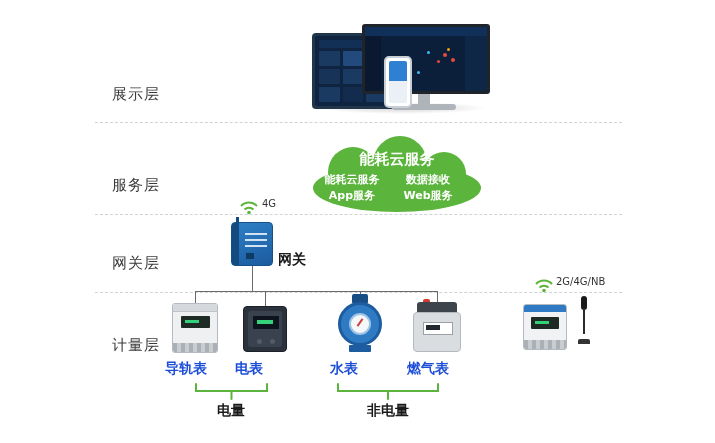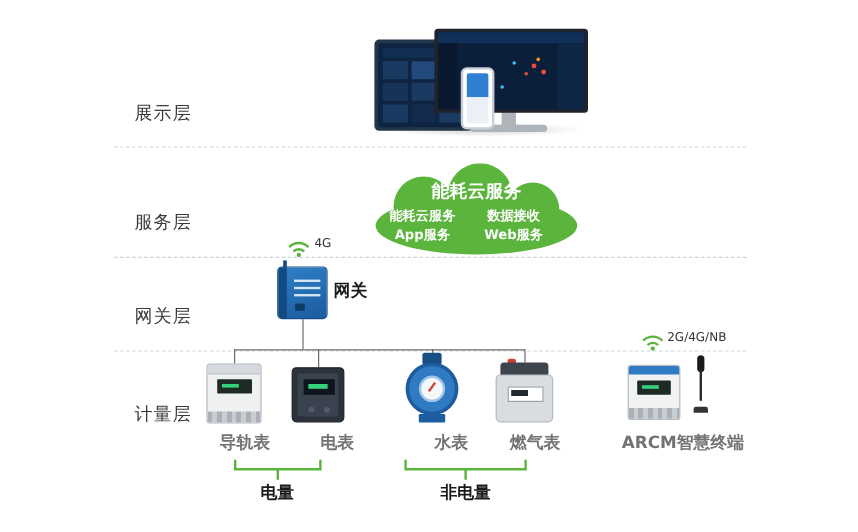--- a/index.html
+++ b/index.html
@@ -45,21 +45,21 @@
     font-size:15px;font-weight:bold;color:#fff;z-index:3;}
   .cloud-svc{position:absolute;width:72px;text-align:center;font-size:11px;font-weight:bold;color:#fff;z-index:3;}
 
   
   .gw-box{position:absolute;left:231px;top:222px;width:42px;height:44px;border-radius:4px;
     background:linear-gradient(160deg,#2f80c8,#1b5b9d);border:1px solid #155089;z-index:3;box-sizing:border-box;}
   .gw-strip{position:absolute;top:0;bottom:0;left:0;width:7px;background:#134a80;border-radius:3px 0 0 3px;}
   .gw-slot{position:absolute;left:13px;width:22px;height:2px;background:#cfe3f5;}
   .gw-port{position:absolute;bottom:6px;left:14px;width:8px;height:6px;background:#0e3a66;}
   .gw-nub{position:absolute;top:-6px;left:4px;width:3px;height:6px;background:#134a80;}
-  .gw-label{position:absolute;left:278px;top:234px;font-size:14px;font-weight:bold;color:#1a1a1a;}
+  .gw-label{position:absolute;left:278px;top:251px;font-size:14px;font-weight:bold;color:#1a1a1a;}
 
   .wifi{position:absolute;z-index:3;}
   .wireless-label{position:absolute;font-size:10px;color:#333;z-index:3;}
 
   
   .meter-rail{position:absolute;left:172px;top:303px;width:46px;height:50px;background:#eef0f1;
     border:1px solid #b4bac0;border-radius:3px;z-index:3;box-sizing:border-box;}
   .rail-top{position:absolute;top:0;left:0;right:0;height:7px;background:#d5d9dd;border-bottom:1px solid #c0c5ca;}
   .rail-lcd{position:absolute;top:12px;left:8px;width:29px;height:12px;background:#1e2a24;border-radius:1px;}
   .rail-lcd span{position:absolute;top:4px;left:4px;width:14px;height:3px;background:#35d07a;}
@@ -96,21 +96,21 @@
   .arcm-lcd{position:absolute;top:12px;left:7px;width:28px;height:12px;background:#1e2a24;border-radius:1px;}
   .arcm-lcd span{position:absolute;top:4px;left:4px;width:14px;height:3px;background:#35d07a;}
   .arcm-term{position:absolute;bottom:0;left:0;right:0;height:9px;
     background:repeating-linear-gradient(90deg,#aab0b6 0 4px,#c8cdd2 4px 8px);border-radius:0 0 2px 2px;}
 
   .antenna{position:absolute;left:576px;top:296px;width:16px;height:48px;z-index:3;}
   .ant-tip{position:absolute;top:0;left:5px;width:6px;height:14px;background:#1a1a1a;border-radius:3px;}
   .ant-rod{position:absolute;top:12px;left:7px;width:2px;height:26px;background:#2a2a2a;}
   .ant-base{position:absolute;bottom:0;left:2px;width:12px;height:5px;background:#333;border-radius:2px 2px 0 0;}
 
-  .dev-label{position:absolute;top:360px;font-size:14px;font-weight:bold;color:#737373;text-align:right;z-index:3;}
+  .dev-label{position:absolute;top:360px;font-size:14px;font-weight:bold;color:#1d4ed8;text-align:left;z-index:3;}
 
   .group-label{position:absolute;top:402px;font-size:14px;font-weight:bold;color:#1a1a1a;text-align:center;z-index:3;}
 
   .lines-svg{position:absolute;left:0;top:0;z-index:2;pointer-events:none;}
 </style>
 </head>
 <body>
 
 <div class="canvas">
 
@@ -261,18 +261,17 @@
   <div class="antenna">
     <div class="ant-tip"></div>
     <div class="ant-rod"></div>
     <div class="ant-base"></div>
   </div>
 
   <div class="dev-label" style="left:165px;width:60px">导轨表</div>
   <div class="dev-label" style="left:235px;width:60px">电表</div>
   <div class="dev-label" style="left:330px;width:60px">水表</div>
   <div class="dev-label" style="left:407px;width:60px">燃气表</div>
-  <div class="dev-label" style="left:490px;width:130px">ARCM智慧终端</div>
 
   <div class="group-label" style="left:201px;width:60px">电量</div>
   <div class="group-label" style="left:353px;width:70px">非电量</div>
 
 </div>
 
 </body></html>

